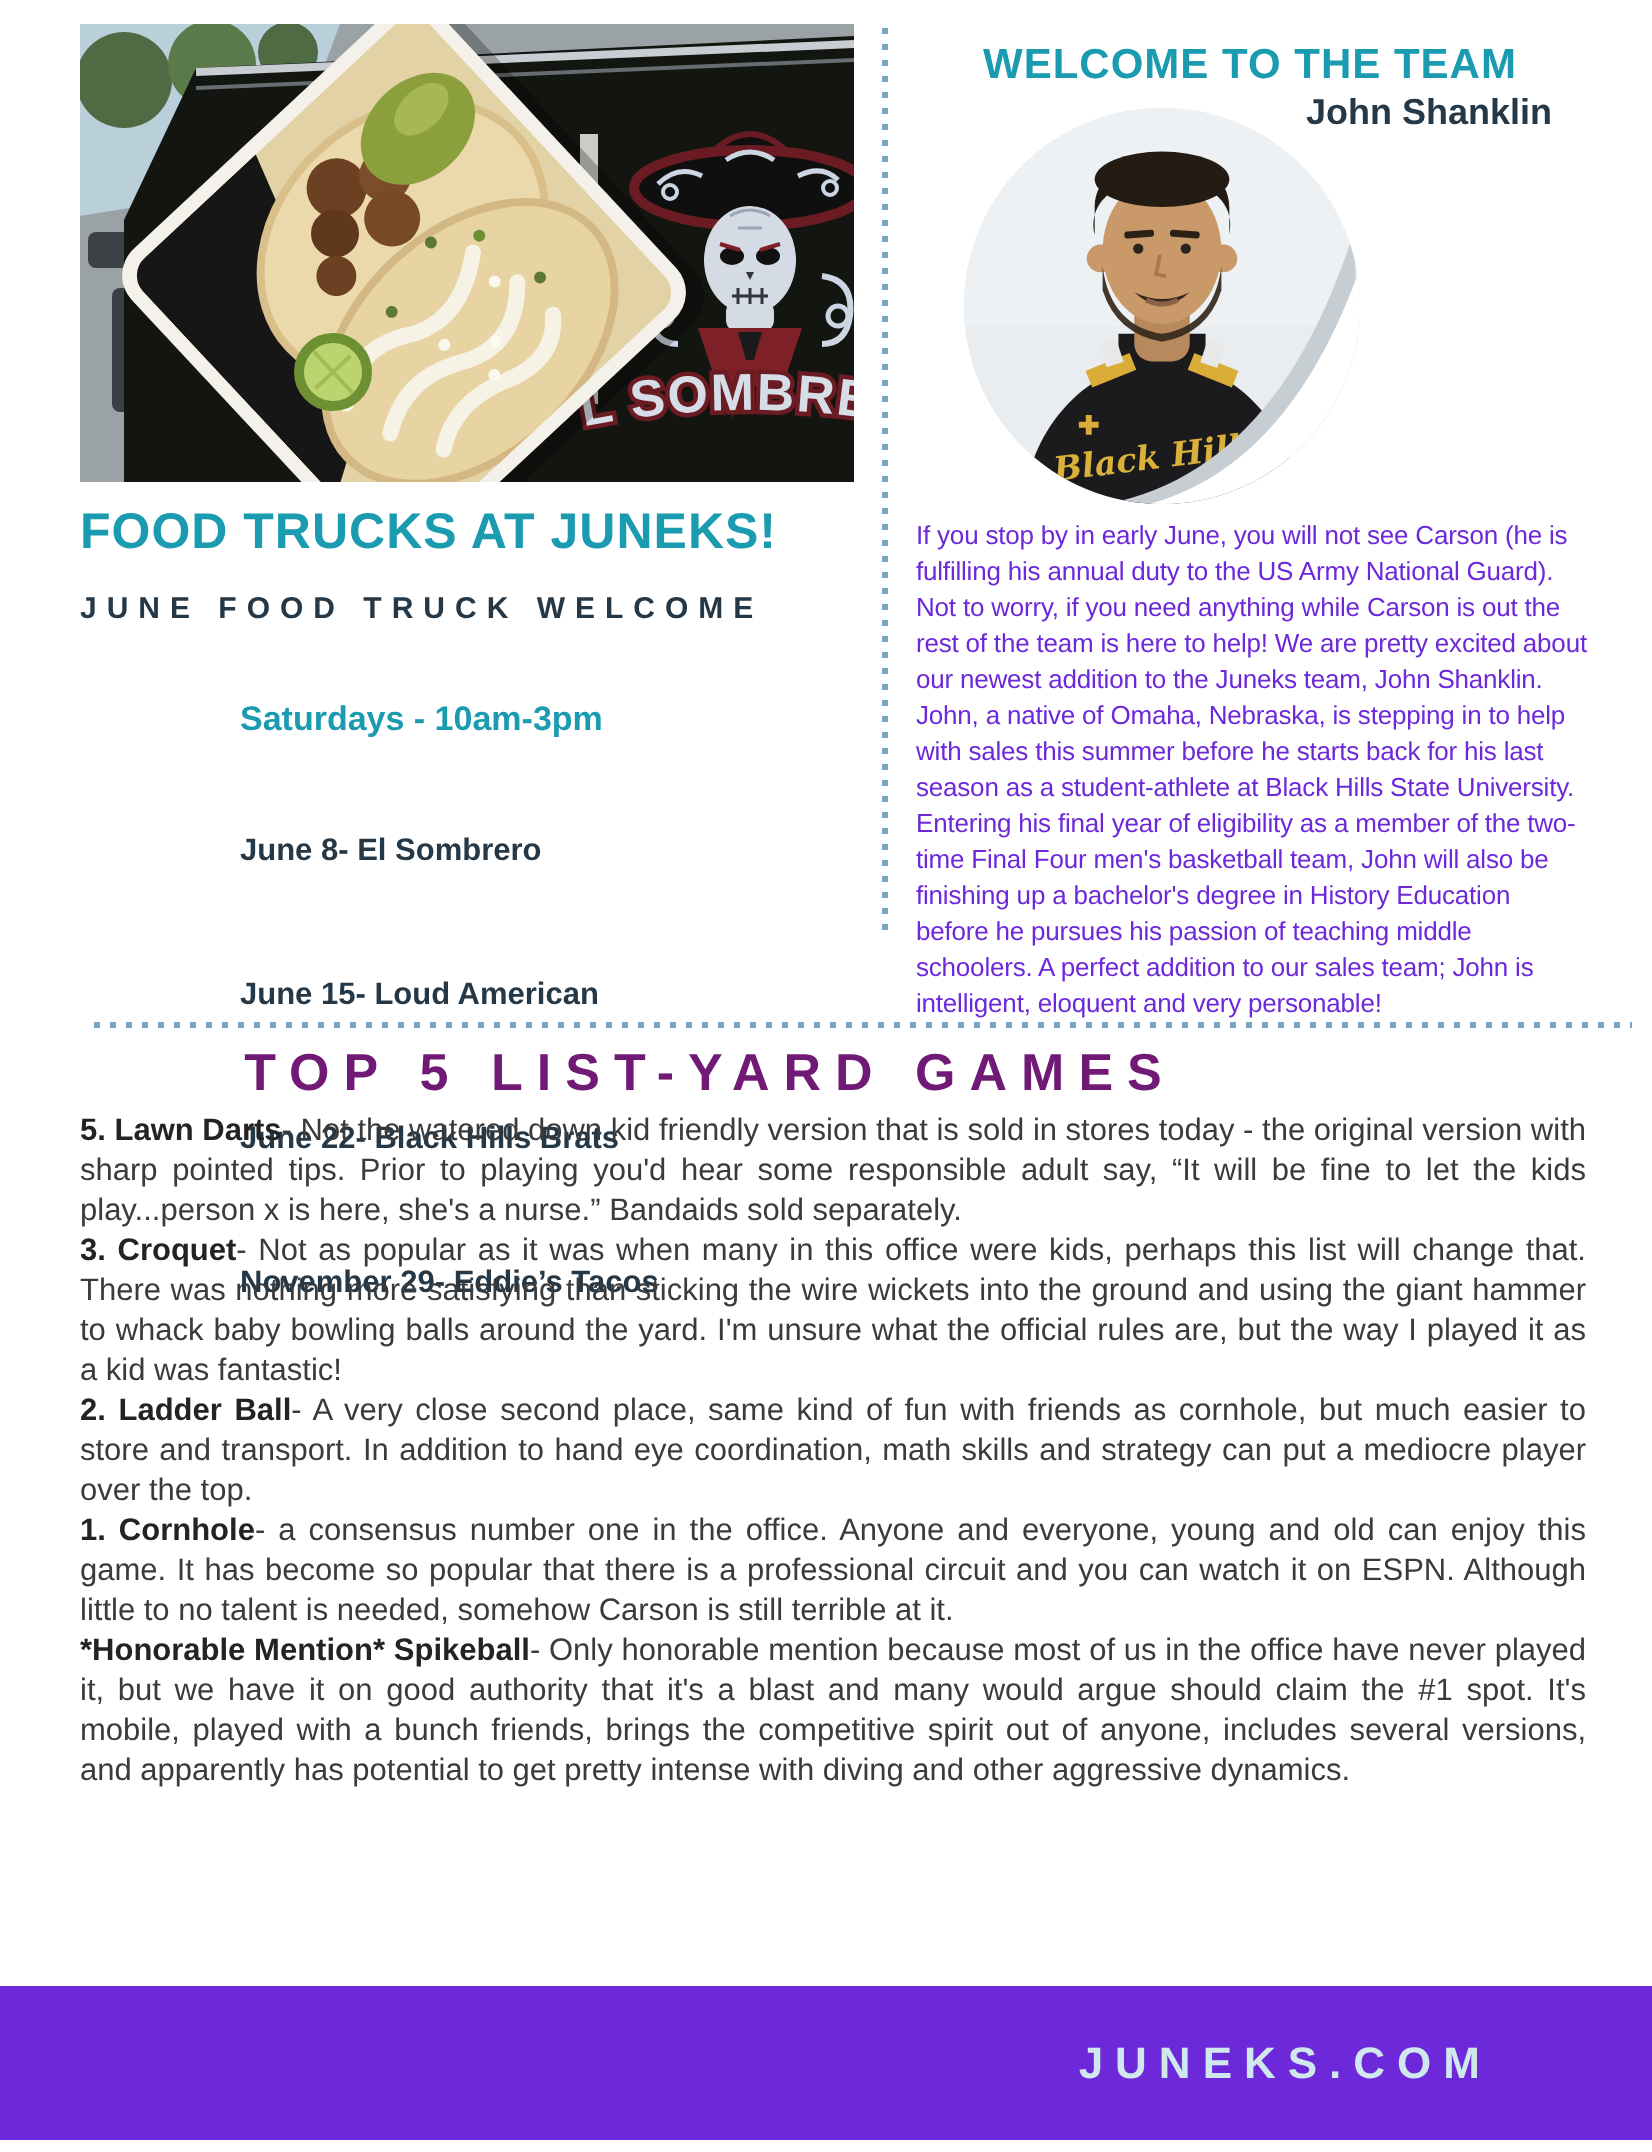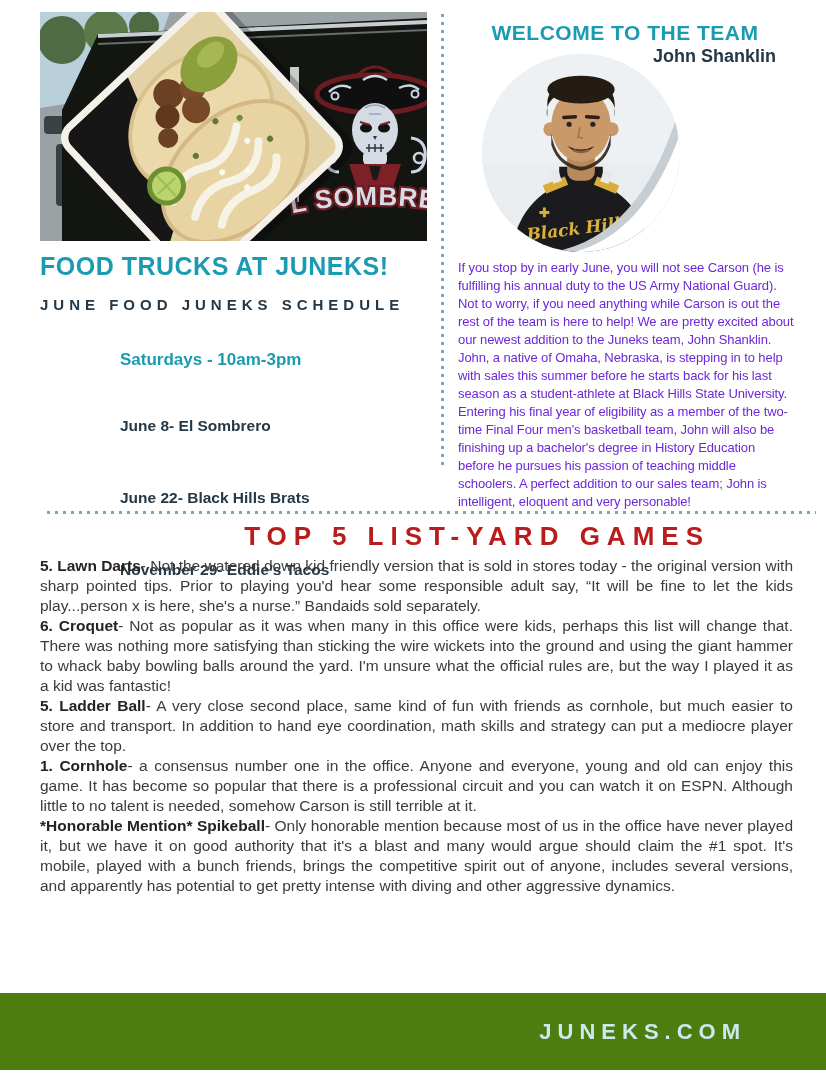--- a/index.html
+++ b/index.html
@@ -31,29 +31,29 @@
   .welcome-title{left:458px;top:21px;width:334px;text-align:center;
     font-size:21px;font-weight:bold;color:#1b9bb0;letter-spacing:.5px;}
   .welcome-name{left:458px;top:46px;width:318px;text-align:right;
     font-size:18px;font-weight:bold;color:#253847;}
   .portrait{left:482px;top:54px;width:198px;height:198px;border-radius:50%;
     overflow:hidden;background:#e9edef;}
   .bio{left:458px;top:259px;width:336px;font-size:13px;line-height:18px;
     color:#6d28d9;letter-spacing:-.1px;}
 
   
-  .games-title{left:0;top:521px;width:710px;text-align:right;
-    font-size:26px;font-weight:bold;color:#b91c1c;letter-spacing:7px;}
+  .games-title{left:0;top:521px;width:710px;text-align:center;
+    font-size:26px;font-weight:bold;color:#701a75;letter-spacing:7px;}
   .games-body{left:40px;top:556px;width:753px;}
   .games-body p{margin:0;font-size:15.5px;line-height:20px;text-align:justify;
     color:#3b3b3b;}
   .games-body strong{color:#232323;}
 
   
-  .footer{left:0;top:993px;width:826px;height:77px;background:#4d7c0f;}
+  .footer{left:0;top:993px;width:826px;height:77px;background:#6d28d9;}
   .footer-text{display:block;line-height:77px;text-align:right;padding-right:80px;
     font-size:22px;font-weight:bold;letter-spacing:6px;color:#cfe8ed;}
 </style>
 </head>
 <body>
 
 <div class="page">
 
   <div class="abs truck-photo">
     <svg width="387" height="229" viewBox="0 0 387 229">
@@ -143,24 +143,25 @@
           <path d="M -56 -6 v 28 M -68 8 h 24" stroke="#9fbd56" stroke-width="2"></path>
         </g>
       </g>
     </svg>
   </div>
 
   <div class="abs v-dots"></div>
   <div class="abs h-dots"></div>
 
   <div class="abs ft-title">FOOD TRUCKS AT JUNEKS!</div>
-  <div class="abs ft-sub">JUNE FOOD JUNEKS SCHEDULE</div>
+  <div class="abs ft-sub">JUNE FOOD TRUCK WELCOME</div>
   <div class="abs ft-hours">Saturdays - 10am-3pm</div>
   <div class="abs ft-list">
     <div class="row">June 8- El Sombrero</div>
+    <div class="row">June 15- Loud American</div>
     <div class="row">June 22- Black Hills Brats</div>
     <div class="row">November 29- Eddie’s Tacos</div>
   </div>
 
   <div class="abs welcome-title">WELCOME TO THE TEAM</div>
   <div class="abs welcome-name">John Shanklin</div>
 
   <div class="abs portrait">
     <svg width="198" height="198" viewBox="0 0 200 200">
       <rect x="0" y="0" width="200" height="200" fill="#e9edef"></rect>
@@ -196,22 +197,22 @@
       <path d="M 58 202 C 124 196 170 148 197 62 L 202 202 Z" fill="#c6ced3"></path>
       <path d="M 70 204 C 132 199 176 154 203 72 L 203 204 Z" fill="#ffffff"></path>
     </svg>
   </div>
 
   <div class="abs bio">If you stop by in early June, you will not see Carson (he is fulfilling his annual duty to the US Army National Guard). Not to worry, if you need anything while Carson is out the rest of the team is here to help! We are pretty excited about our newest addition to the Juneks team, John Shanklin. John, a native of Omaha, Nebraska, is stepping in to help with sales this summer before he starts back for his last season as a student-athlete at Black Hills State University. Entering his final year of eligibility as a member of the two-time Final Four men's basketball team, John will also be finishing up a bachelor's degree in History Education before he pursues his passion of teaching middle schoolers. A perfect addition to our sales team; John is intelligent, eloquent and very personable!</div>
 
   <div class="abs games-title">TOP 5 LIST-YARD GAMES</div>
   <div class="abs games-body">
     <p><strong>5. Lawn Darts</strong><span>- Not the watered down kid friendly version that is sold in stores today - the original version with sharp pointed tips. Prior to playing you'd hear some responsible adult say, “It will be fine to let the kids play...person x is here, she's a nurse.” Bandaids sold separately.</span></p>
-    <p><strong>6. Croquet</strong><span>- Not as popular as it was when many in this office were kids, perhaps this list will change that. There was nothing more satisfying than sticking the wire wickets into the ground and using the giant hammer to whack baby bowling balls around the yard. I'm unsure what the official rules are, but the way I played it as a kid was fantastic!</span></p>
-    <p><strong>5. Ladder Ball</strong><span>- A very close second place, same kind of fun with friends as cornhole, but much easier to store and transport. In addition to hand eye coordination, math skills and strategy can put a mediocre player over the top.</span></p>
+    <p><strong>3. Croquet</strong><span>- Not as popular as it was when many in this office were kids, perhaps this list will change that. There was nothing more satisfying than sticking the wire wickets into the ground and using the giant hammer to whack baby bowling balls around the yard. I'm unsure what the official rules are, but the way I played it as a kid was fantastic!</span></p>
+    <p><strong>2. Ladder Ball</strong><span>- A very close second place, same kind of fun with friends as cornhole, but much easier to store and transport. In addition to hand eye coordination, math skills and strategy can put a mediocre player over the top.</span></p>
     <p><strong>1. Cornhole</strong><span>- a consensus number one in the office. Anyone and everyone, young and old can enjoy this game. It has become so popular that there is a professional circuit and you can watch it on ESPN. Although little to no talent is needed, somehow Carson is still terrible at it.</span></p>
     <p><strong>*Honorable Mention* Spikeball</strong><span>- Only honorable mention because most of us in the office have never played it, but we have it on good authority that it's a blast and many would argue should claim the #1 spot. It's mobile, played with a bunch friends, brings the competitive spirit out of anyone, includes several versions, and apparently has potential to get pretty intense with diving and other aggressive dynamics.</span></p>
   </div>
 
   <div class="abs footer">
     <span class="footer-text">JUNEKS.COM</span>
   </div>
 
 </div>
 

